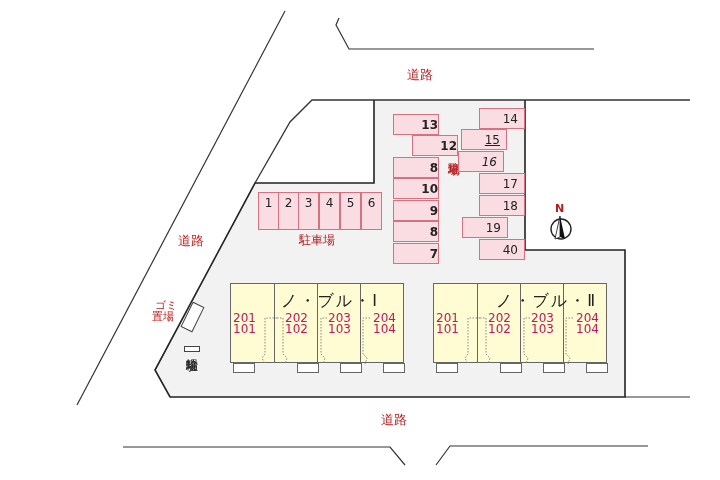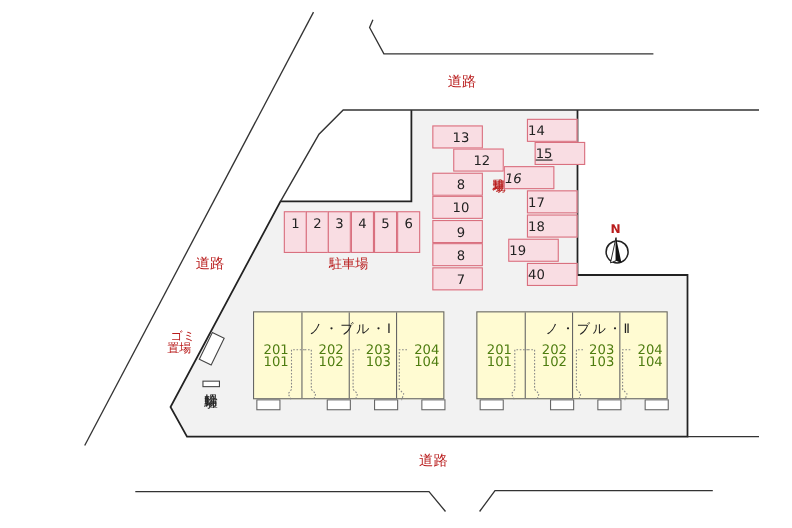--- a/index.html
+++ b/index.html
@@ -5,28 +5,28 @@
   html, body { margin:0; padding:0; background:#ffffff; }
   body { width:720px; height:480px; position:relative; overflow:hidden;
          font-family:"DejaVu Sans", "Liberation Sans", sans-serif; color:#222; }
   #map { position:absolute; left:0; top:0; width:720px; height:480px; }
   .lbl { position:absolute; font-size:12px; color:#b91c1c; white-space:nowrap; line-height:1; }
   .vert { writing-mode: vertical-rl; text-orientation: upright; letter-spacing:1px; }
   .stall { position:absolute; background:#f9dde3; border:1px solid #d9707f;
            box-sizing:border-box; font-size:12px; color:#222; line-height:1; }
   .stall.h { width:21px; height:38px; text-align:center; padding-top:4px; }
   .stall.v { width:46px; height:21px; padding-top:4px; }
-  .stall.vl { padding-left:6px; text-align:center; }
-  .stall.vr { padding-right:6px; }
+  .stall.vl { padding-left:6px; text-align:right;font-weight:bold; }
+  .stall.vr { padding-right:6px; text-align:right; }
   .bldg { position:absolute; background:#fffbd2; border:1px solid #666; box-sizing:border-box; }
   .unit { position:absolute; top:0; height:100%; box-sizing:border-box; }
   .unit + .unit { border-left:1px solid #666; }
-  .unum { position:absolute; font-size:12px; line-height:11px; text-align:center; color:#4d7c0f; }
+  .unum { position:absolute; font-size:12px; line-height:11px; color:#be185d; }
   .step { position:absolute; width:22px; height:10px; background:#fff; border:1px solid #666; box-sizing:border-box; }
-  .bname { position:absolute; font-size:12px; letter-spacing:2px; color:#222; }
+  .bname { position:absolute; font-size:16px; letter-spacing:2px; color:#222; }
   .bike { position:absolute; border:1px solid #444; background:#fff; font-size:12px; padding:2px 1px;
           writing-mode: vertical-rl; text-orientation: upright; line-height:1; }
   .trash { position:absolute; width:11px; height:26px; border:1px solid #444; background:#fff;
            transform: rotate(26deg); }
 </style>
 </head>
 <body>
 
 <div id="map">
   <svg width="720" height="480" viewBox="0 0 720 480" style="position:absolute;left:0;top:0">
@@ -67,21 +67,21 @@
     <div class="stall v vl" style="left:393px;top:157px;">8</div>
     <div class="stall v vl" style="left:393px;top:178px;">10</div>
     <div class="stall v vl" style="left:393px;top:200px;">9</div>
     <div class="stall v vl" style="left:393px;top:221px;">8</div>
     <div class="stall v vl" style="left:393px;top:243px;">7</div>
   </div>
   <span class="lbl vert" style="left:448px;top:152px;font-size:12px;">駐車場</span>
 
   <div>
     <div class="stall v vr" style="left:479px;top:108px;">14</div>
-    <div class="stall v vr" style="left:486px;top:129px;text-decoration:underline;">15</div>
+    <div class="stall v vr" style="left:461px;top:129px;text-decoration:underline;">15</div>
     <div class="stall v vr" style="left:458px;top:151px;font-style:italic;">16</div>
     <div class="stall v vr" style="left:479px;top:173px;">17</div>
     <div class="stall v vr" style="left:479px;top:195px;">18</div>
     <div class="stall v vr" style="left:462px;top:217px;">19</div>
     <div class="stall v vr" style="left:479px;top:239px;">40</div>
   </div>
 
   <div style="position:absolute;left:549px;top:203px;width:24px;height:40px;">
     <span class="lbl" style="left:6px;top:0px;font-size:11px;font-weight:bold;">N</span>
     <svg width="24" height="28" style="position:absolute;left:0;top:12px;">

